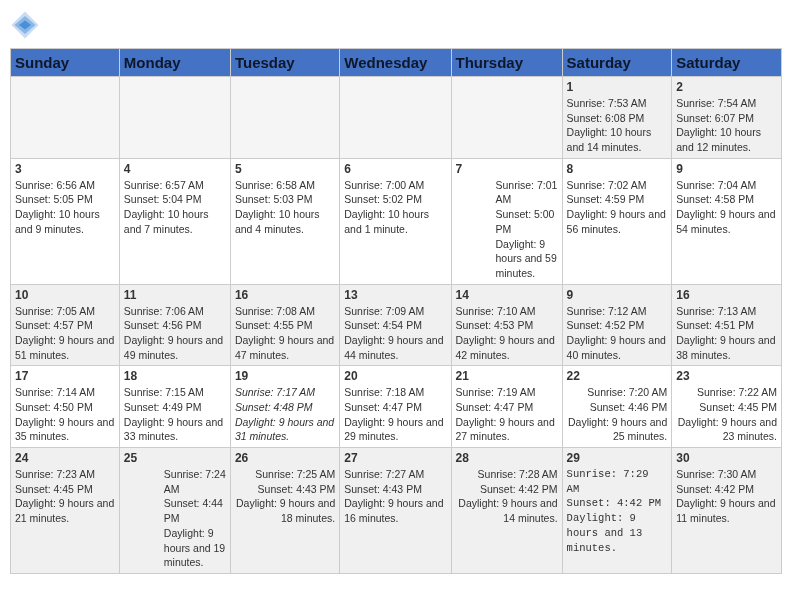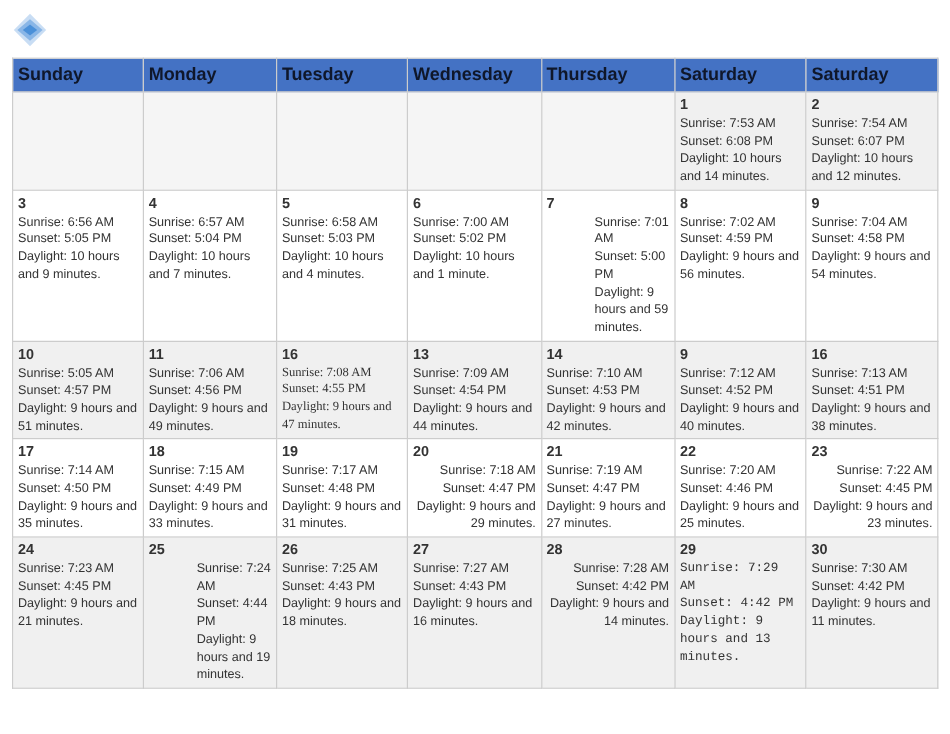--- a/index.html
+++ b/index.html
@@ -179,33 +179,33 @@
         <td>
           <span class="day-number">9</span>
           <div class="day-info" style="white-space: pre-line;">Sunrise: 7:04 AM
 Sunset: 4:58 PM
 Daylight: 9 hours and 54 minutes.</div>
         </td>
       </tr>
       <tr>
         <td class="shaded">
           <span class="day-number">10</span>
-          <div class="day-info" style="white-space: pre-line;">Sunrise: 5:05 AM
+          <div class="day-info" style="white-space: pre-line;">Sunrise: 7:05 AM
 Sunset: 4:57 PM
 Daylight: 9 hours and 51 minutes.</div>
         </td>
         <td class="shaded">
           <span class="day-number">11</span>
           <div class="day-info" style="white-space: pre-line;">Sunrise: 7:06 AM
 Sunset: 4:56 PM
 Daylight: 9 hours and 49 minutes.</div>
         </td>
         <td class="shaded">
           <span class="day-number">16</span>
-          <div class="day-info" style="white-space: pre-line; font-family: Liberation Serif, serif;">Sunrise: 7:08 AM
+          <div class="day-info" style="white-space: pre-line;">Sunrise: 7:08 AM
 Sunset: 4:55 PM
 Daylight: 9 hours and 47 minutes.</div>
         </td>
         <td class="shaded">
           <span class="day-number">13</span>
           <div class="day-info" style="white-space: pre-line;">Sunrise: 7:09 AM
 Sunset: 4:54 PM
 Daylight: 9 hours and 44 minutes.</div>
         </td>
         <td class="shaded">
@@ -235,39 +235,39 @@
 Daylight: 9 hours and 35 minutes.</div>
         </td>
         <td>
           <span class="day-number">18</span>
           <div class="day-info" style="white-space: pre-line;">Sunrise: 7:15 AM
 Sunset: 4:49 PM
 Daylight: 9 hours and 33 minutes.</div>
         </td>
         <td>
           <span class="day-number">19</span>
-          <div class="day-info" style="white-space: pre-line;">Sunrise: 7:17 AM
+          <div class="day-info" style="white-space: pre-line; font-style: italic;">Sunrise: 7:17 AM
 Sunset: 4:48 PM
 Daylight: 9 hours and 31 minutes.</div>
         </td>
         <td>
           <span class="day-number">20</span>
-          <div class="day-info" style="white-space: pre-line; text-align: right;">Sunrise: 7:18 AM
+          <div class="day-info" style="white-space: pre-line;">Sunrise: 7:18 AM
 Sunset: 4:47 PM
 Daylight: 9 hours and 29 minutes.</div>
         </td>
         <td>
           <span class="day-number">21</span>
           <div class="day-info" style="white-space: pre-line;">Sunrise: 7:19 AM
 Sunset: 4:47 PM
 Daylight: 9 hours and 27 minutes.</div>
         </td>
         <td>
           <span class="day-number">22</span>
-          <div class="day-info" style="white-space: pre-line;">Sunrise: 7:20 AM
+          <div class="day-info" style="white-space: pre-line; text-align: right;">Sunrise: 7:20 AM
 Sunset: 4:46 PM
 Daylight: 9 hours and 25 minutes.</div>
         </td>
         <td>
           <span class="day-number">23</span>
           <div class="day-info" style="white-space: pre-line; text-align: right;">Sunrise: 7:22 AM
 Sunset: 4:45 PM
 Daylight: 9 hours and 23 minutes.</div>
         </td>
       </tr>
@@ -279,21 +279,21 @@
 Daylight: 9 hours and 21 minutes.</div>
         </td>
         <td class="shaded">
           <span class="day-number">25</span>
           <div class="day-info" style="white-space: pre-line; margin-left: 40px;">Sunrise: 7:24 AM
 Sunset: 4:44 PM
 Daylight: 9 hours and 19 minutes.</div>
         </td>
         <td class="shaded">
           <span class="day-number">26</span>
-          <div class="day-info" style="white-space: pre-line;">Sunrise: 7:25 AM
+          <div class="day-info" style="white-space: pre-line; text-align: right;">Sunrise: 7:25 AM
 Sunset: 4:43 PM
 Daylight: 9 hours and 18 minutes.</div>
         </td>
         <td class="shaded">
           <span class="day-number">27</span>
           <div class="day-info" style="white-space: pre-line;">Sunrise: 7:27 AM
 Sunset: 4:43 PM
 Daylight: 9 hours and 16 minutes.</div>
         </td>
         <td class="shaded">

